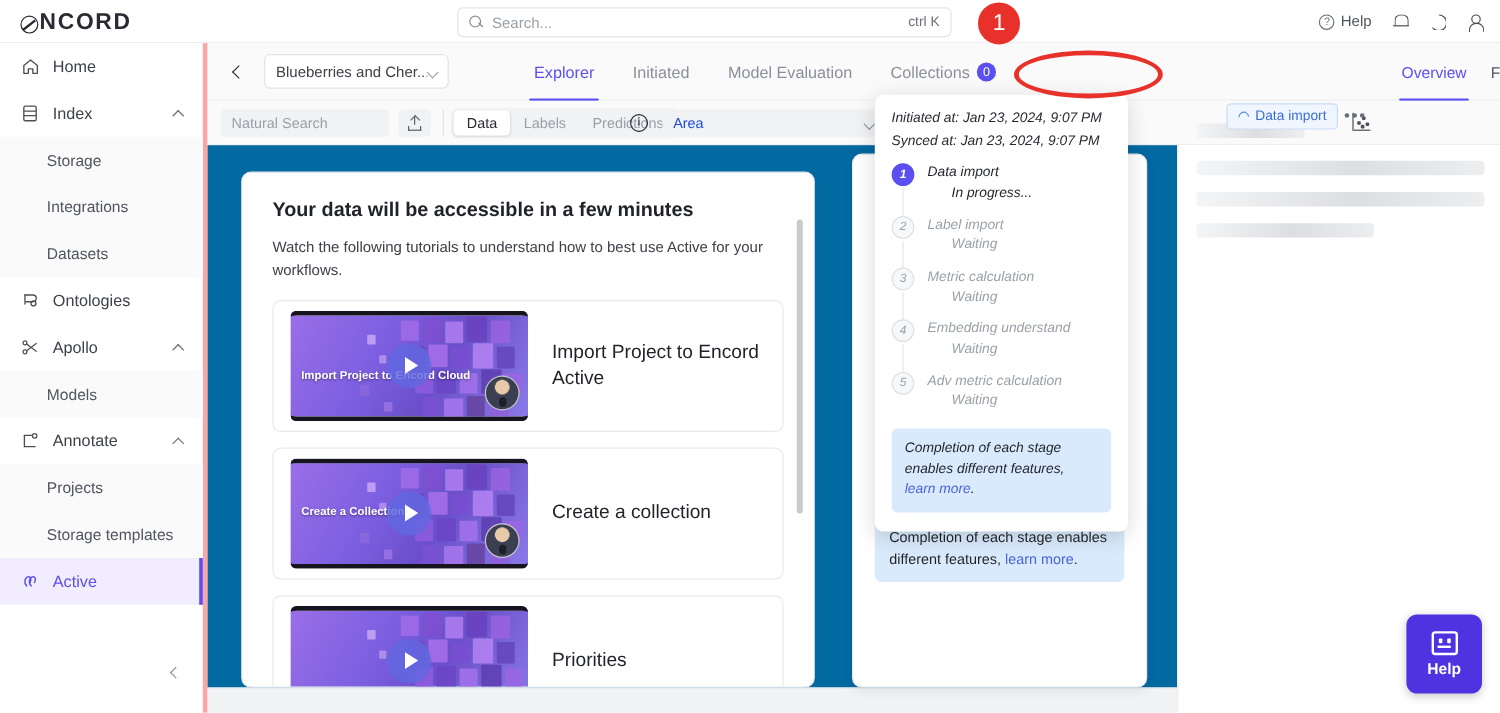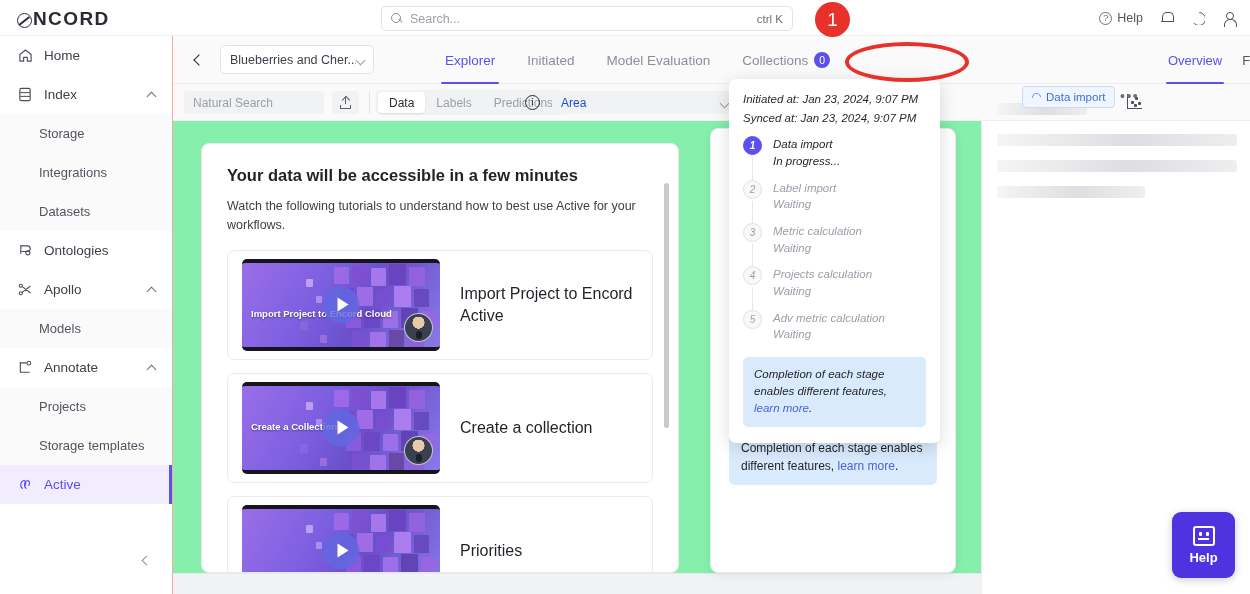--- a/index.html
+++ b/index.html
@@ -84,21 +84,21 @@
     border: 1.3px solid #4b5058; border-radius: 50%;
   }
   .ic-person::after {
     content: ""; position: absolute; left: 1.5px; top: 8px; width: 11px; height: 7px;
     border: 1.3px solid #4b5058; border-bottom: none; border-radius: 6px 6px 0 0;
   }
 
   
   .sidebar {
     position: absolute; left: 0; top: 36px; width: 173px; height: 558px;
-    background: #ffffff; border-right: 1px solid #fca5a5;
+    background: #ffffff; border-right: 4px solid #fca5a5;
   }
   .nav-item {
     display: flex; align-items: center; height: 39px; padding-left: 17px;
     font-size: 13.5px; color: #3d4149; cursor: pointer; position: relative;
   }
   .nav-item .ni-ic { width: 16px; flex: 0 0 16px; display: flex; align-items: center; justify-content: center; }
   .nav-item .ni-label { margin-left: 11px; flex: 1; }
   .nav-item .caret {
     width: 9px; height: 9px; margin-right: 16px; position: relative;
   }
@@ -255,21 +255,21 @@
     content: ""; position: absolute; left: 0; top: 0; width: 1.4px; height: 14px; background: #4b5058;
   }
   .chart-ic::after {
     content: ""; position: absolute; left: 0; bottom: 0; width: 15px; height: 1.4px; background: #4b5058;
   }
   .ci-d { position: absolute; width: 2.5px; height: 2.5px; background: #4b5058; border-radius: 1px; }
 
   
   .canvas {
     position: absolute; left: 173px; top: 121px; width: 808px; height: 452px;
-    background: #86efac;
+    background: #0369a1;
   }
   .tut-card {
     position: absolute; left: 28px; top: 22px; width: 478px; height: 430px;
     background: #fff; border-radius: 8px; border: 1px solid #e8eaed;
     overflow: hidden; padding: 22px 25px 0 25px;
   }
   .tut-title { font-size: 16.5px; font-weight: 700; color: #1f2228; margin-bottom: 12px; }
   .tut-sub { font-size: 12.5px; color: #3d4149; line-height: 1.5; margin-bottom: 15px; }
   .vid-row {
     border: 1px solid #e8eaed; border-radius: 7px; height: 110px; margin-bottom: 13px;
@@ -325,21 +325,21 @@
   .step-num {
     width: 21px; height: 21px; border-radius: 50%; flex: 0 0 21px;
     display: flex; align-items: center; justify-content: center;
     font-size: 10.5px; color: #9aa0a8; border: 1px solid #dfe1e5; background: #f7f8f9;
     position: relative; z-index: 2;
   }
   .step-num.on { background: #5b4ff0; border-color: #5b4ff0; color: #fff; font-weight: 600; }
   .step-body { padding-bottom: 10px; }
   .step-t { font-size: 12.5px; color: #9aa0a8; line-height: 1.45; }
   .step-t.on { color: #1f2228; }
-  .step-s { font-size: 12.5px; color: #9aa0a8; line-height: 1.45; }
+  .step-s { font-size: 12.5px; color: #9aa0a8; line-height: 1.45; margin-left: 20px; }
   .step-s.on { color: #1f2228; }
   .step-line {
     position: absolute; left: 28px; top: 23px; width: 1px; height: 27px; background: #e4e6ea;
   }
   .note-box {
     margin: 6px 18px 0 18px; background: #d9eafc; border-radius: 6px;
     padding: 10px 12px; font-size: 12px; color: #1f2228; line-height: 1.5;
   }
   .note-box a { color: #4a63d8; text-decoration: none; }
 
@@ -769,21 +769,21 @@
         <span class="step-num">3</span>
         <div class="step-body">
           <div class="step-t">Metric calculation</div>
           <div class="step-s">Waiting</div>
         </div>
       </div>
       <div class="step-row">
         <span class="step-line"></span>
         <span class="step-num">4</span>
         <div class="step-body">
-          <div class="step-t">Projects calculation</div>
+          <div class="step-t">Embedding understand</div>
           <div class="step-s">Waiting</div>
         </div>
       </div>
       <div class="step-row">
         <span class="step-num">5</span>
         <div class="step-body">
           <div class="step-t">Adv metric calculation</div>
           <div class="step-s">Waiting</div>
         </div>
       </div>

